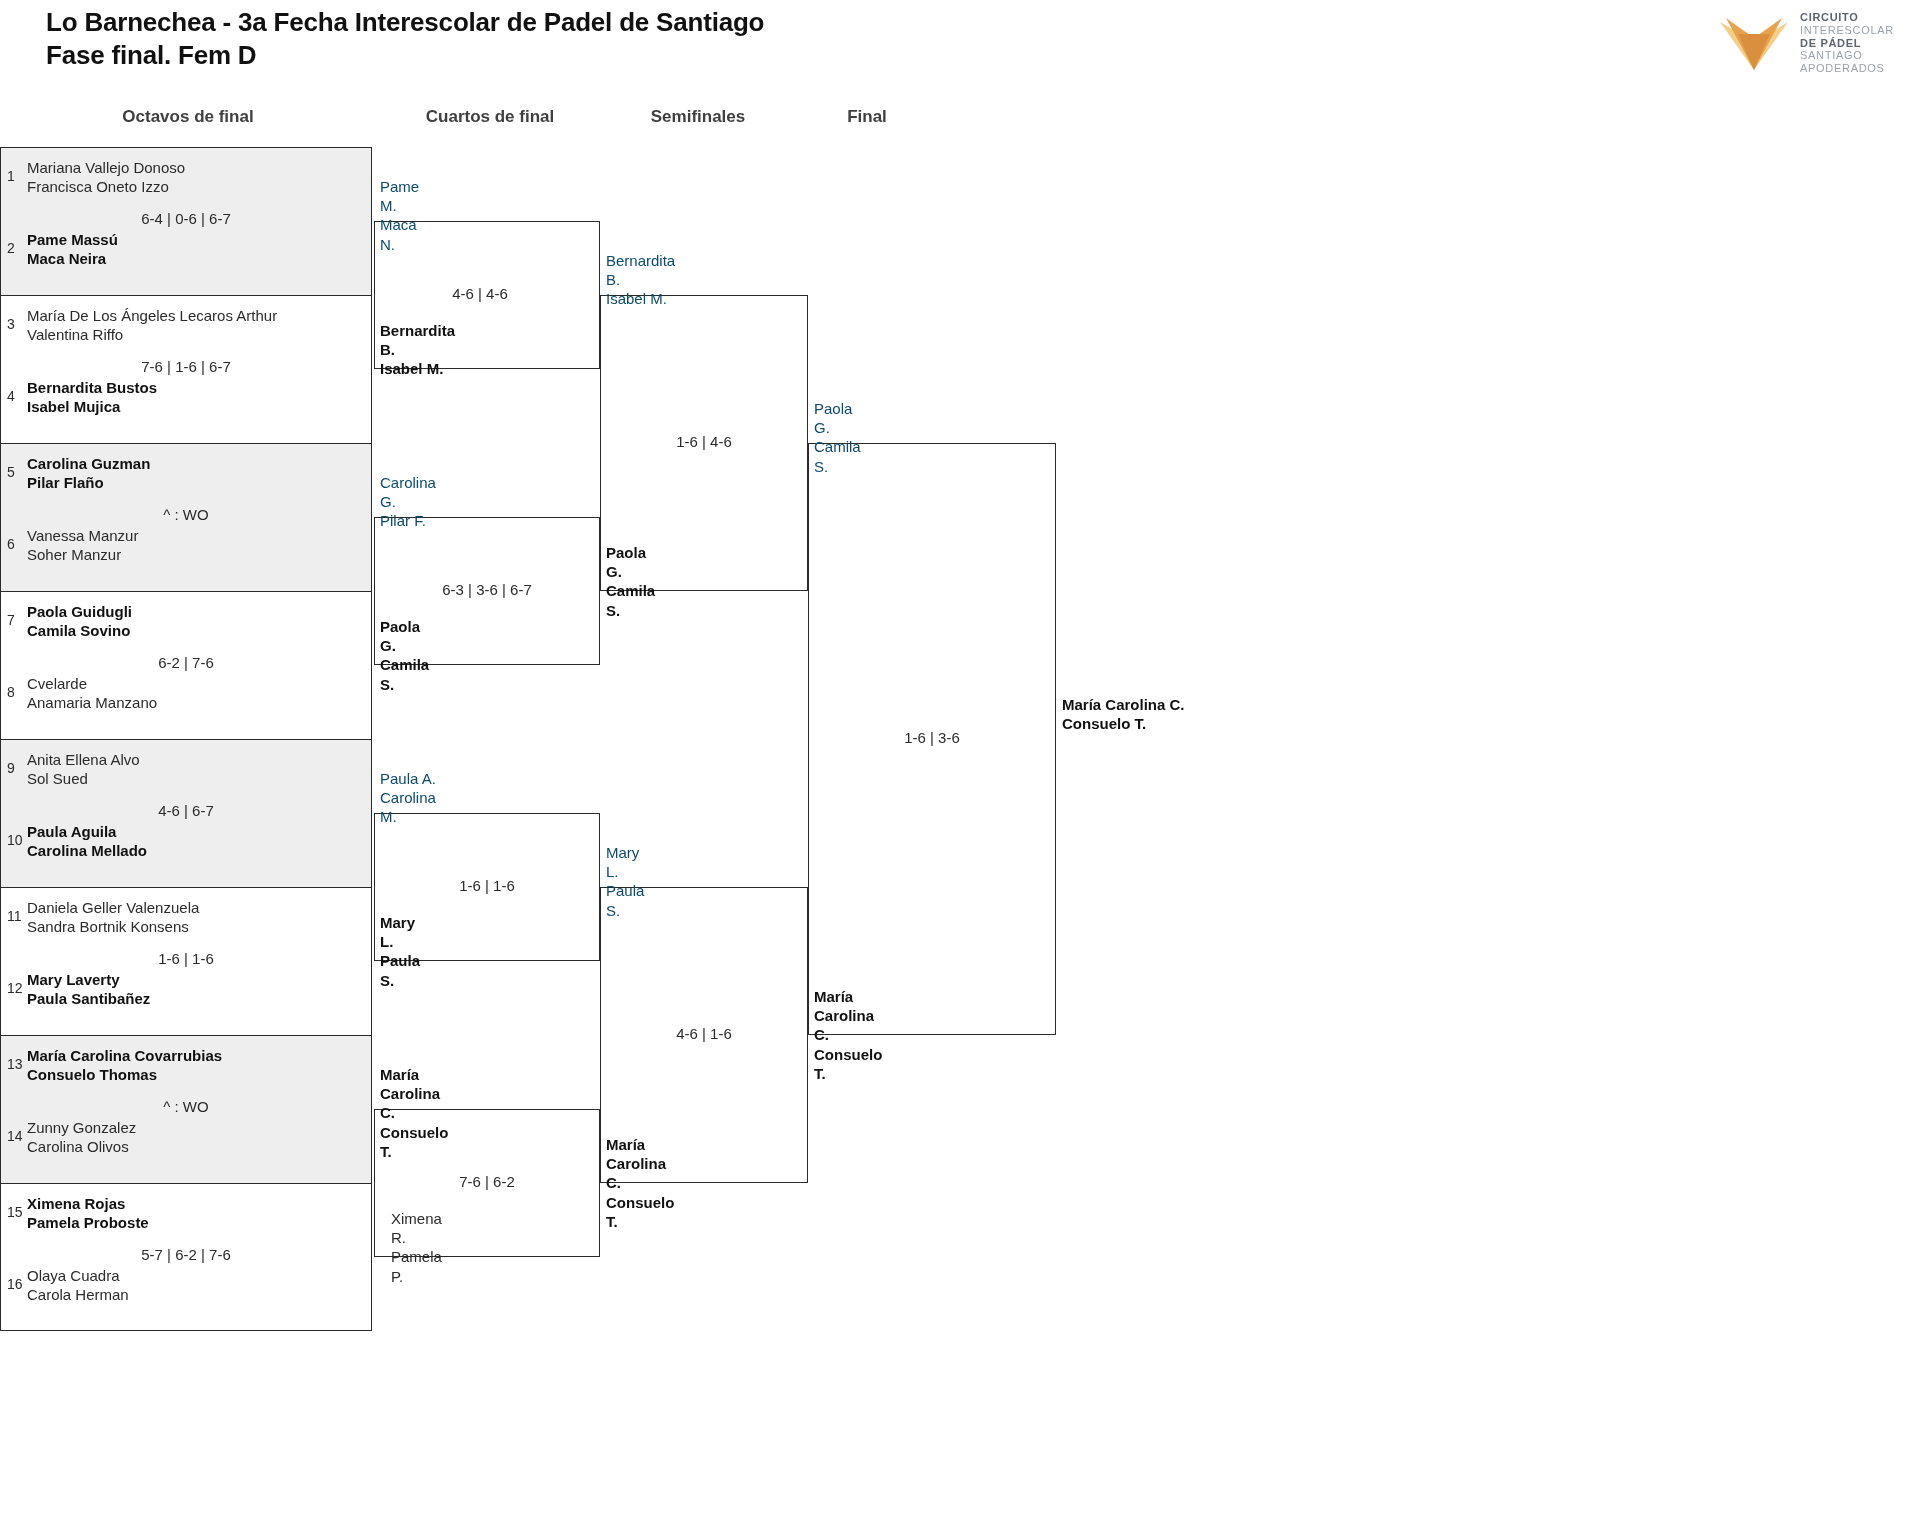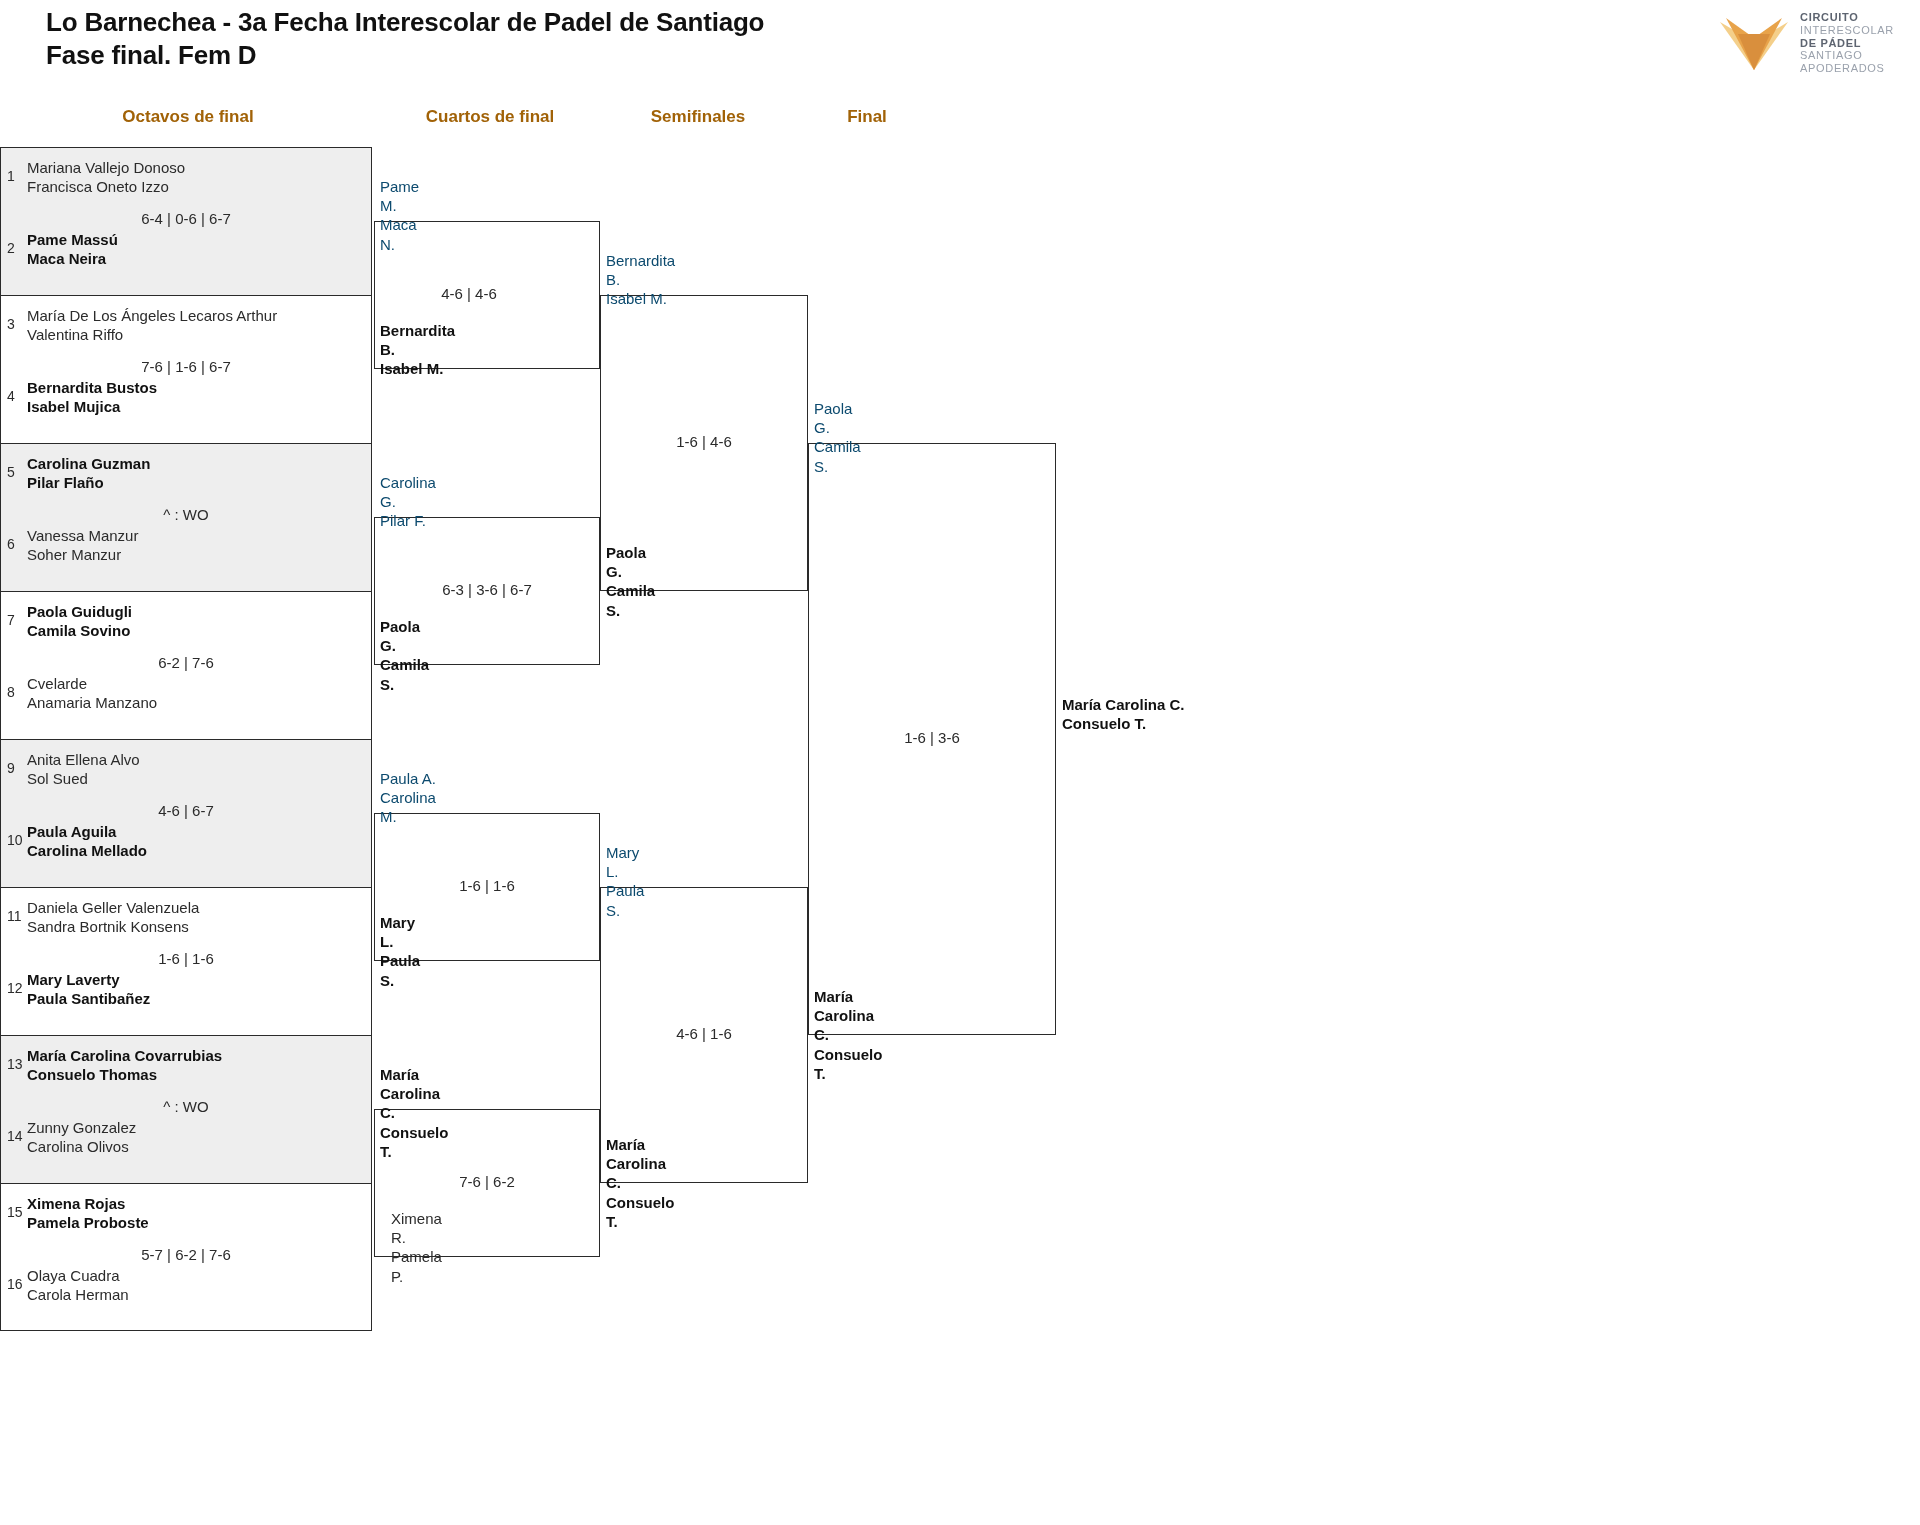--- a/index.html
+++ b/index.html
@@ -31,21 +31,21 @@
   }
   .bt1{font-weight:bold;color:#5d6470;}
   .bt2{color:#9aa1ac;}
   .bt3{font-weight:bold;color:#5d6470;}
   .bt4{color:#9aa1ac;}
   .bt5{color:#9aa1ac;}
 
   
   .round-header{
     position:absolute;top:107px;
-    font-size:17px;font-weight:bold;color:#a16207;
+    font-size:17px;font-weight:bold;color:#404040;
     text-align:center;
   }
   #rh-0{left:0px;width:376px;}
   #rh-1{left:376px;width:228px;}
   #rh-2{left:604px;width:188px;}
   #rh-3{left:792px;width:150px;}
 
   
   #round1{position:absolute;left:0px;top:147px;width:372px;}
   .r1-match{
@@ -194,21 +194,21 @@
     </div>
   </div>
 
 <div id="bracket-layers">
     <div class="node">
       <div class="node-box" style="left: 374px; top: 221px; width: 226px; height: 148px;"></div>
       <div class="node-top" style="left: 380px; top: 177px;">Pame M.
 Maca N.</div>
       <div class="node-bot win" style="left: 380px; top: 321px;">Bernardita B.
 Isabel M.</div>
-      <div class="node-score" style="left: 356px; width: 226px; top: 285px;">4-6 | 4-6</div>
+      <div class="node-score" style="left: 367px; width: 226px; top: 285px;">4-6 | 4-6</div>
     </div>
     <div class="node">
       <div class="node-box" style="left: 374px; top: 517px; width: 226px; height: 148px;"></div>
       <div class="node-top" style="left: 380px; top: 473px;">Carolina G.
 Pilar F.</div>
       <div class="node-bot win" style="left: 380px; top: 617px;">Paola G.
 Camila S.</div>
       <div class="node-score" style="left: 374px; width: 226px; top: 581px;">6-3 | 3-6 | 6-7</div>
     </div>
     <div class="node">

